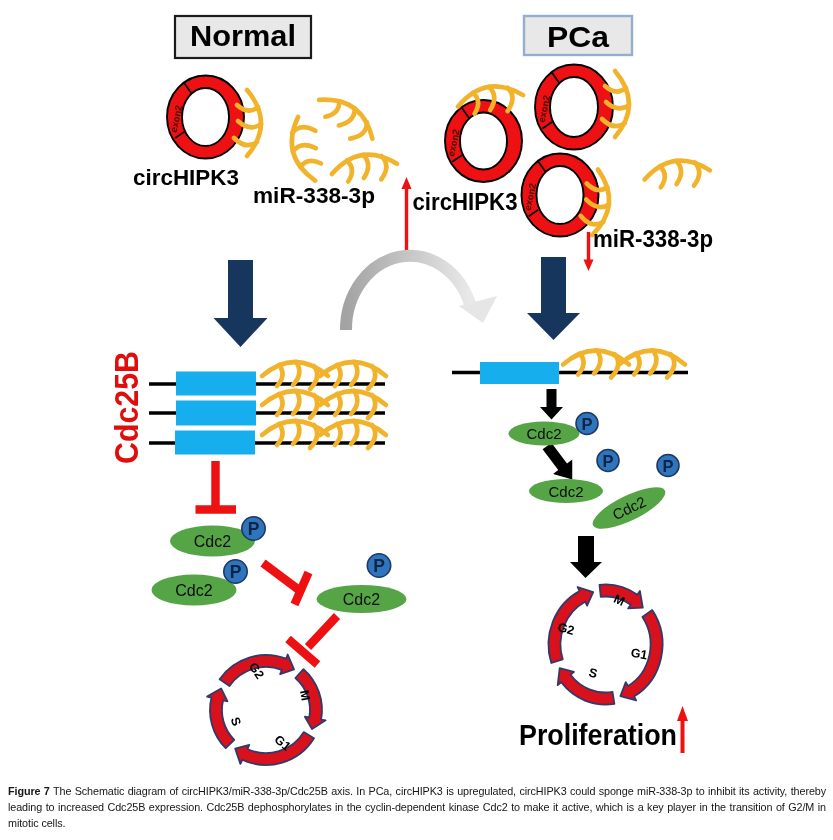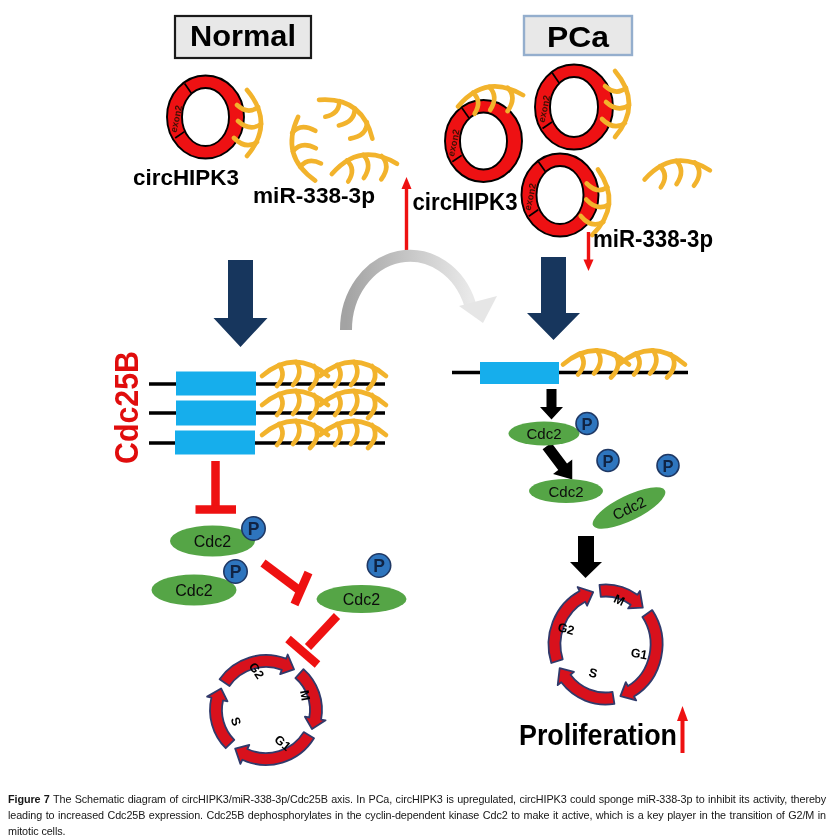--- a/index.html
+++ b/index.html
@@ -1,17 +1,17 @@
 <!DOCTYPE html>
 <html><head>
 <meta charset="utf-8">
 <style>
   html,body{margin:0;padding:0;background:#fff;}
   body{width:833px;height:840px;position:relative;font-family:"Liberation Sans",sans-serif;}
-  #cap{position:absolute;left:8px;top:784px;width:818px;font-size:10.8px;letter-spacing:-0.1px;line-height:15.9px;color:#161616;text-align:justify;margin-top:8px;}
+  #cap{position:absolute;left:8px;top:784px;width:818px;font-size:10.8px;letter-spacing:-0.1px;line-height:15.9px;color:#161616;text-align:justify;}
   #cap b{font-weight:bold;}
 </style>
 </head>
 <body>
 <svg width="833" height="840" viewBox="0 0 833 840" style="position:absolute;left:0;top:0">
 <defs>
   <g id="mir" fill="none" stroke="#f2b32c" stroke-width="4.6" stroke-linecap="round">
     <path d="M-33,9 Q0,-19 33,9"></path>
     <path d="M-16,-2 Q-8,8 -18,19"></path>
     <path d="M1,-5 Q9,6 -2,18"></path>

